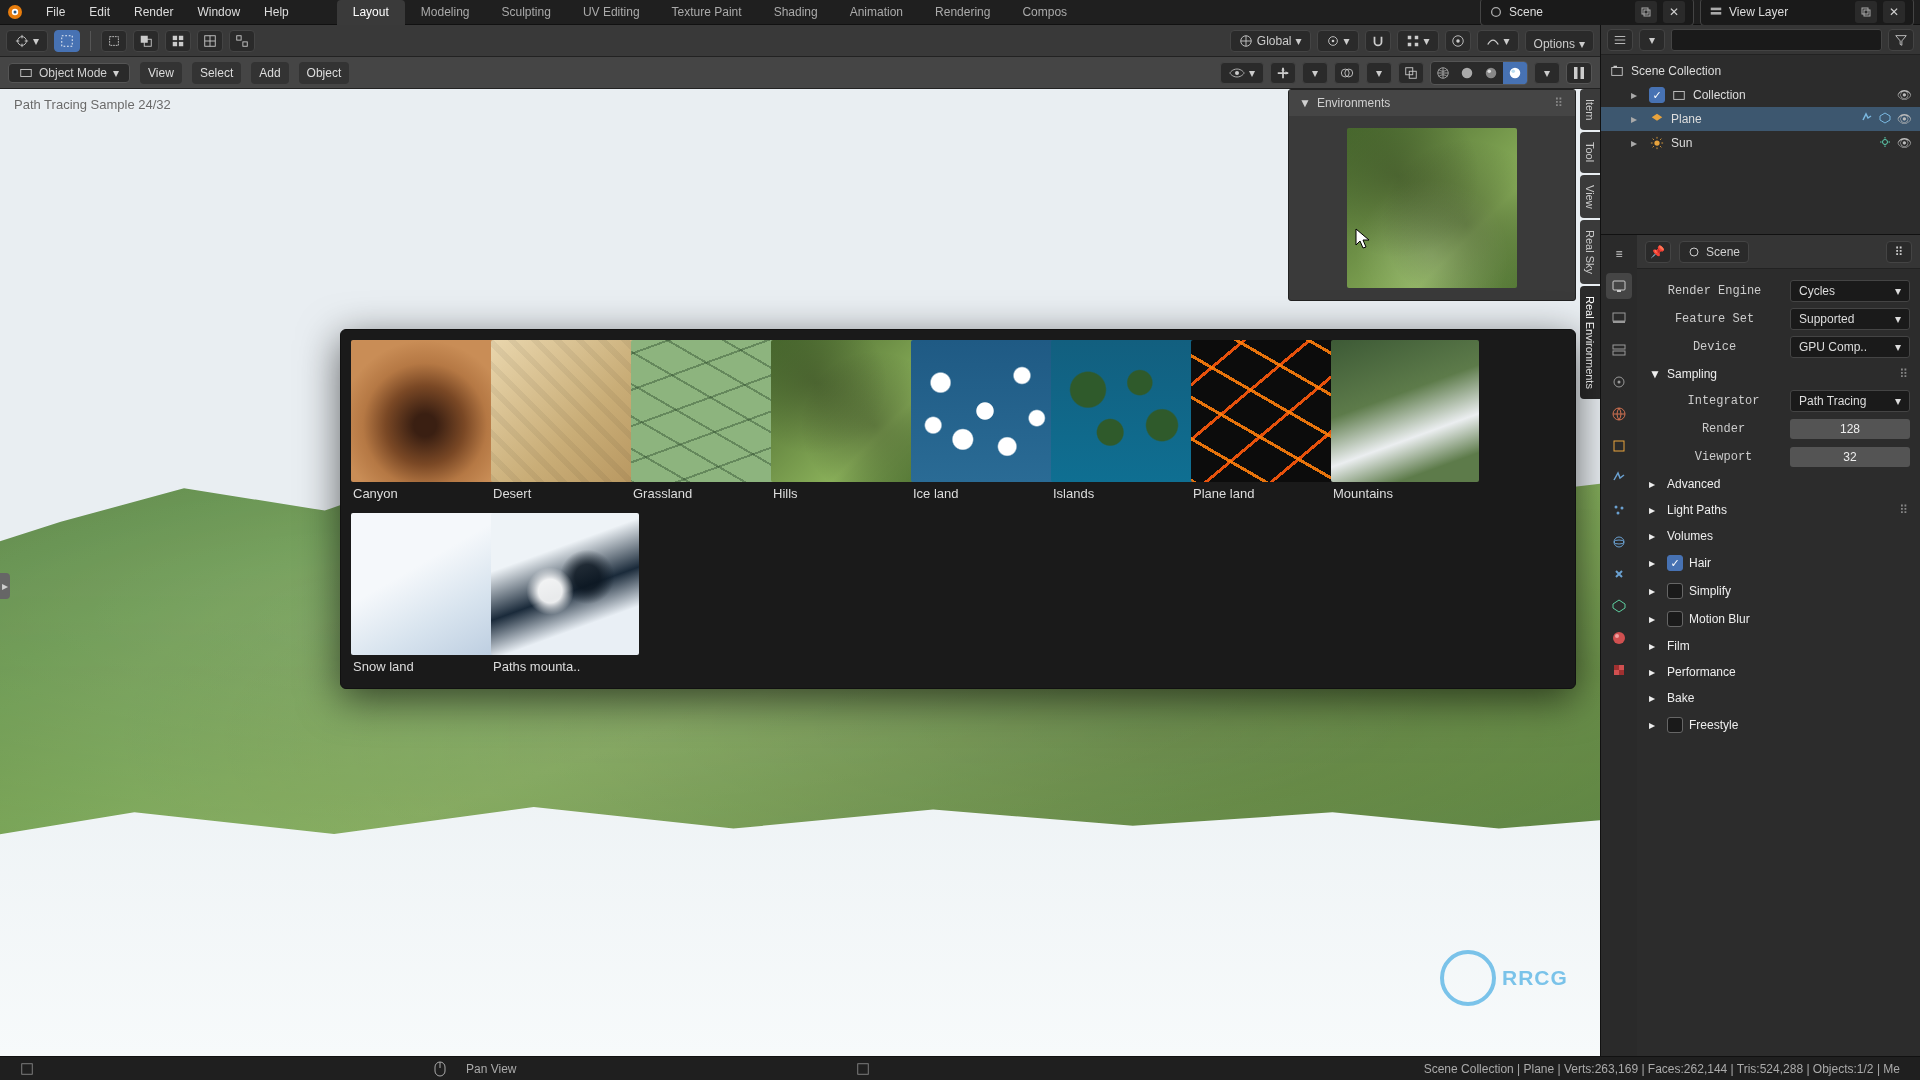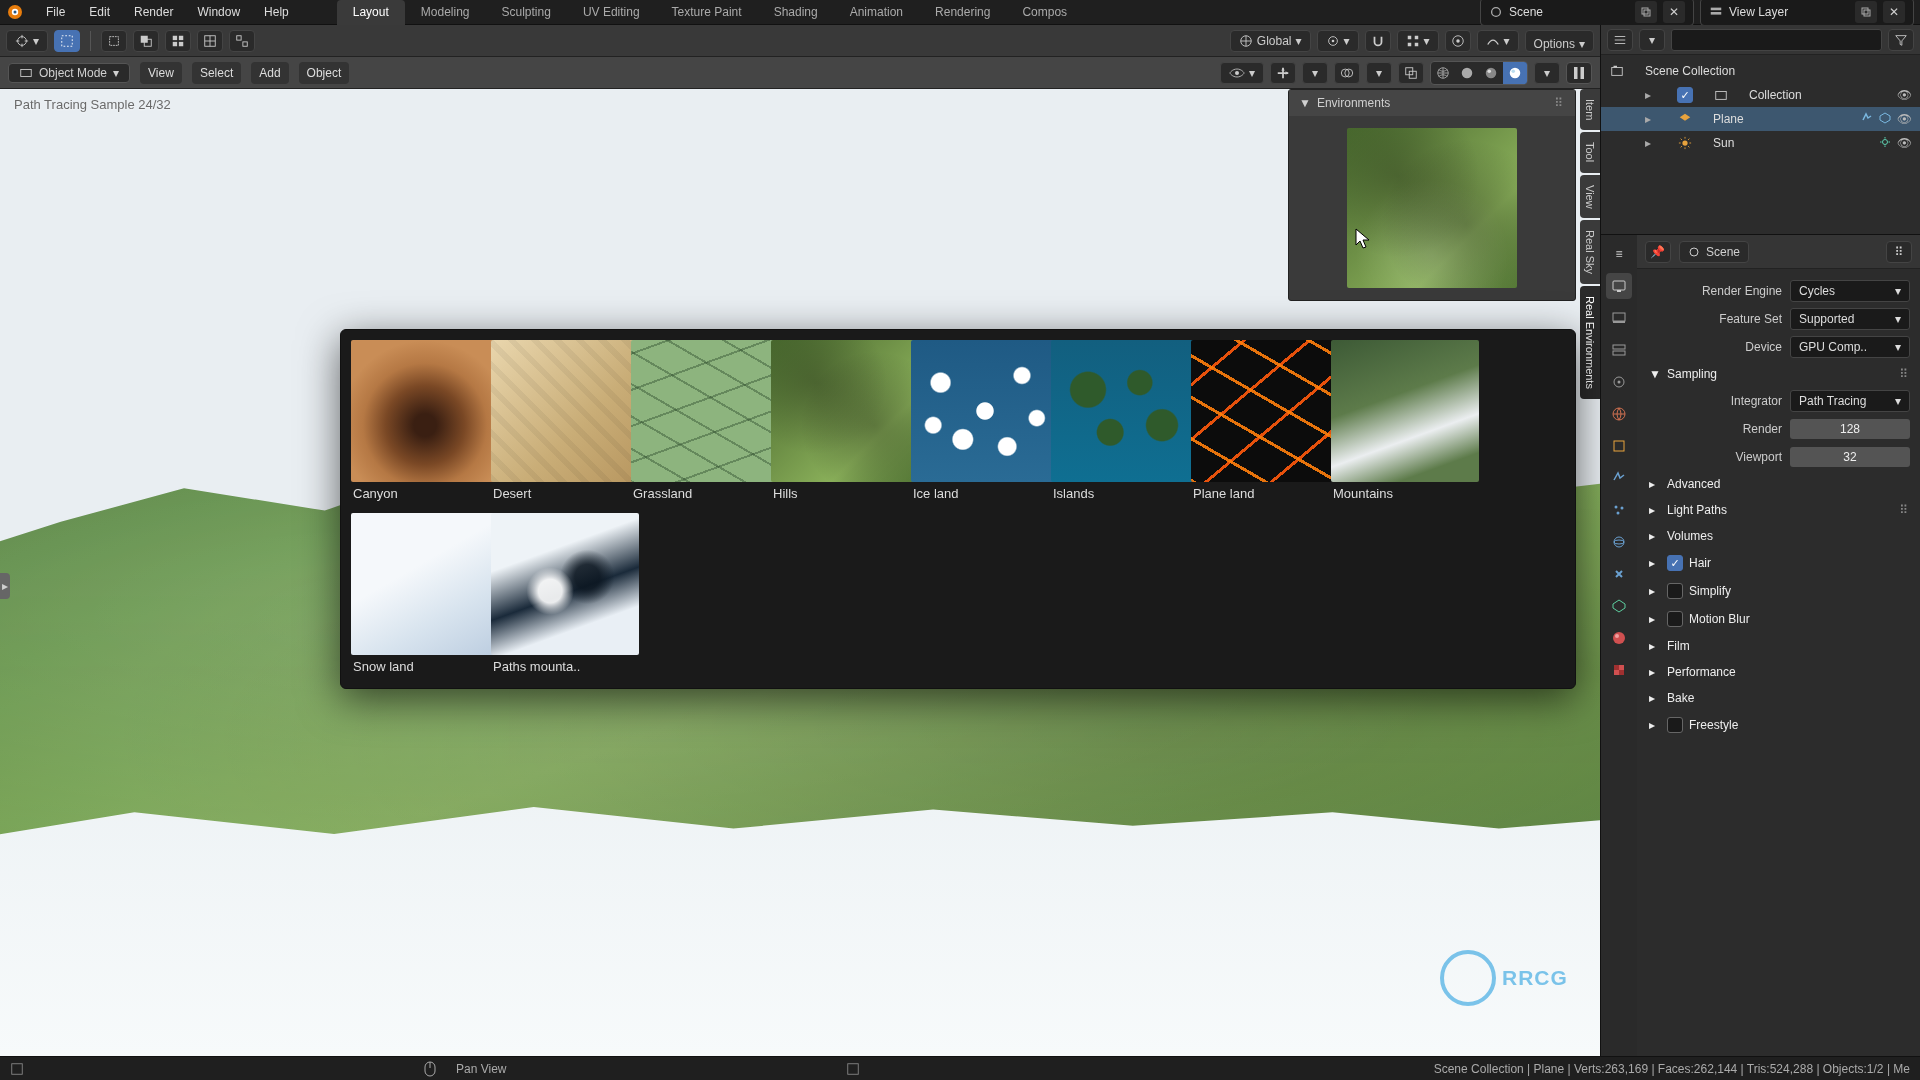--- a/index.html
+++ b/index.html
@@ -84,51 +84,51 @@
 .thumb-mountains{background:linear-gradient(160deg,#3d5a36,#5d7b4a 40%,#ebeef0 65%,#5d7b4a 85%);}
 .thumb-snowland{background:linear-gradient(150deg,#f5f8fb 40%,#d7e3ee 70%,#bccde0);}
 .thumb-snowymtn{background:linear-gradient(160deg,#eef3f7 30%,#1a2a3a 55%,#e9eff5 75%);}
 .thumb-snowymtn:after{content:"";position:absolute;inset:0;background:radial-gradient(circle at 40% 55%,rgba(255,255,255,0.9) 10%,transparent 20%),radial-gradient(circle at 65% 45%,rgba(10,20,30,0.8) 10%,transparent 22%);}
 
 
 .outliner { height:210px; background:#2c2c2c; border-bottom:1px solid #111; display:flex; flex-direction:column; }
 .outliner-header { height:30px; display:flex; align-items:center; gap:6px; padding:0 6px; background:#353535; border-bottom:1px solid #222; }
 .search-input { flex:1; background:#1a1a1a; border:1px solid #444; border-radius:3px; padding:3px 6px; color:#ccc; outline:none; }
 .tree { flex:1; padding:4px 0; }
-.tree-row { display:flex; align-items:center; height:24px; padding:0 8px; gap:20px; cursor:pointer; }
+.tree-row { display:flex; align-items:center; height:24px; padding:0 8px; gap:6px; cursor:pointer; }
 .tree-row.selected { background:#3d576f; }
 .tree-row .spacer { width:16px; }
 .disclosure{width:12px;color:#aaa;cursor:pointer;}
 .obj-icon { width:16px; height:16px; display:flex; align-items:center; justify-content:center; }
 .tree-row .name { flex:1; color:#ddd; }
 .row-icons { display:flex; gap:6px; color:#bbb; }
 
 
 .properties { flex:1; display:flex; background:#2c2c2c; }
 .prop-tabs { width:36px; background:#2a2a2a; display:flex; flex-direction:column; align-items:center; padding-top:6px; gap:6px; }
 .prop-tab { width:26px; height:26px; display:flex; align-items:center; justify-content:center; border-radius:4px; cursor:pointer; color:#ccc; }
 .prop-tab.active { background:#454545; }
 .prop-body { flex:1; overflow:hidden; display:flex; flex-direction:column; }
 .prop-header { height:34px; display:flex; align-items:center; gap:8px; padding:0 8px; background:#353535; border-bottom:1px solid #222; }
 .prop-header .scene-chip { display:flex; align-items:center; gap:6px; background:#2a2a2a; border:1px solid #444; border-radius:4px; padding:3px 8px; }
 .prop-content { flex:1; padding:8px 10px; overflow:auto; }
 .prop-row { display:flex; align-items:center; height:28px; gap:8px; }
-.prop-row .label { flex:1; text-align:right; color:#ccc; }
+.prop-row .label { flex:1; text-align:center; color:#ccc;font-family:Liberation Mono, monospace; }
 .prop-row .value { width:120px; background:#1a1a1a; border:1px solid #444; border-radius:3px; padding:3px 8px; text-align:center; color:#ddd; cursor:pointer; display:flex; align-items:center; justify-content:space-between; gap:6px;}
 .prop-row .numfield { width:120px; background:#545454; border-radius:3px; padding:3px 8px; text-align:center; color:#eee; cursor:ew-resize; }
 .panel-head { display:flex; align-items:center; gap:6px; padding:6px 2px; color:#eee; cursor:pointer; font-weight:500; }
 .panel-head .dots{margin-left:auto;color:#888;}
 .panel-head .disc{width:12px;}
 .panel-sub { padding-left:18px; }
 .checkbox { width:16px; height:16px; border:1px solid #666; border-radius:3px; display:inline-flex; align-items:center; justify-content:center; background:#1a1a1a; }
 .checkbox.checked { background:#4772b3; border-color:#4772b3; }
 .checkbox.checked:after{content:"✓";color:#fff;font-size:11px;}
 
 
-.statusbar { height:24px; background:#1f1f1f; display:flex; align-items:center; padding:0 10px; color:#aaa; gap:20px; border-top:1px solid #111; }
+.statusbar { height:24px; background:#1f1f1f; display:flex; align-items:center; padding:0 20px; color:#aaa; gap:20px; border-top:1px solid #111; }
 .statusbar .right { margin-left:auto; }
 
 
 .watermark { position:absolute; right:40px; bottom:36px; width:120px; height:70px; opacity:0.6; pointer-events:none; }
 .watermark .ring{position:absolute;left:0;top:0;width:56px;height:56px;border:4px solid #2aa0e0;border-radius:50%;}
 .watermark .txt{position:absolute;left:62px;top:16px;color:#2aa0e0;font-size:21px;font-weight:bold;letter-spacing:1px;}
 
 svg{display:block;}
 </style>
 </head>

